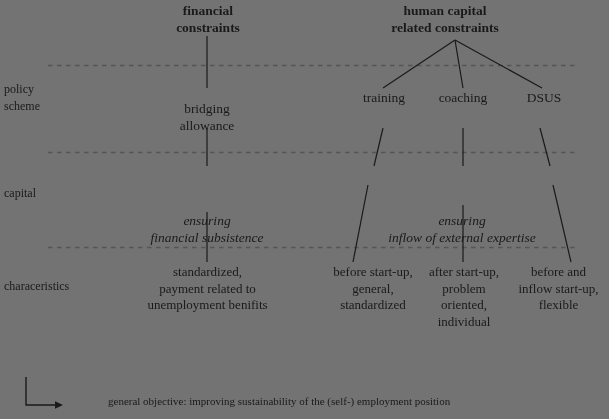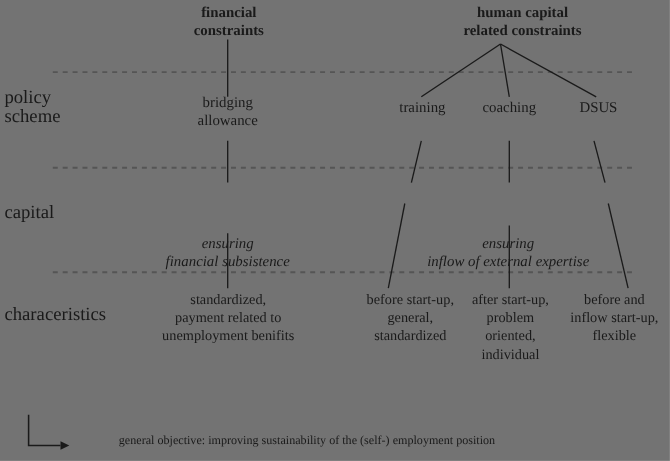--- a/index.html
+++ b/index.html
@@ -32,21 +32,21 @@
     white-space: pre-line;
   }
   .col-head {
     font-weight: bold;
     text-align: center;
     font-size: 13.5px;
     line-height: 17px;
   }
   .row-label {
     text-align: left;
-    font-size: 17px;
+    font-size: 12px;
     line-height: 16.5px;
   }
   .node {
     text-align: center;
   }
   .rational {
     font-style: italic;
     text-align: center;
     margin-top: 45px;
   }
@@ -55,27 +55,27 @@
     font-size: 13px;
     line-height: 16.5px;
   }
   .objective {
     font-size: 11px;
     white-space: nowrap;
   }
 
   
   #head-financial   { left: 133px; top: 2px;   width: 150px; }
-  #head-humancap    { left: 380px; top: 2px;   width: 190px; }
+  #head-humancap    { left: 350px; top: 2px;   width: 190px; }
 
   #label-policy     { left: 4px;   top: 81px;  width: 80px;  }
   #label-rational   { left: 4px;   top: 185px; width: 80px;  }
   #label-charac     { left: 4px;   top: 278px; width: 100px; }
 
-  #node-bridging    { left: 147px; top: 85px;  width: 120px; }
+  #node-bridging    { left: 147px; top: 101px;  width: 120px; }
   #node-training    { left: 345px; top: 90px;  width: 78px;  }
   #node-coaching    { left: 424px; top: 90px;  width: 78px;  }
   #node-dsus        { left: 505px; top: 90px;  width: 78px;  }
 
   #rational-fin     { left: 132px; top: 168px; width: 150px; }
   #rational-hc      { left: 358px; top: 168px; width: 208px; }
 
   #charac-bridging  { left: 140px; top: 264px; width: 135px; }
   #charac-training  { left: 318px; top: 264px; width: 110px; }
   #charac-coaching  { left: 416px; top: 264px; width: 96px;  }

